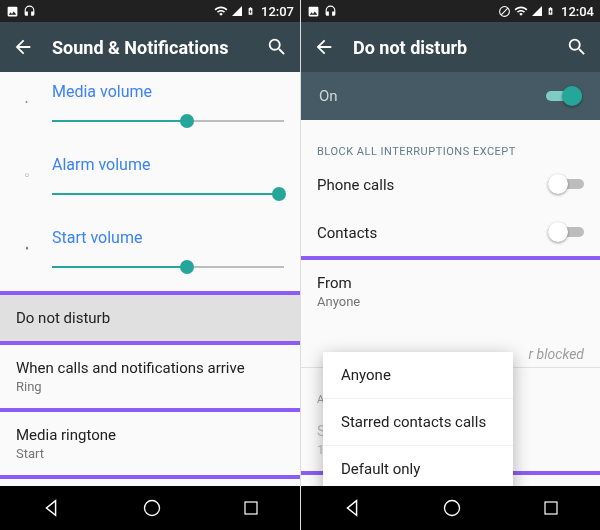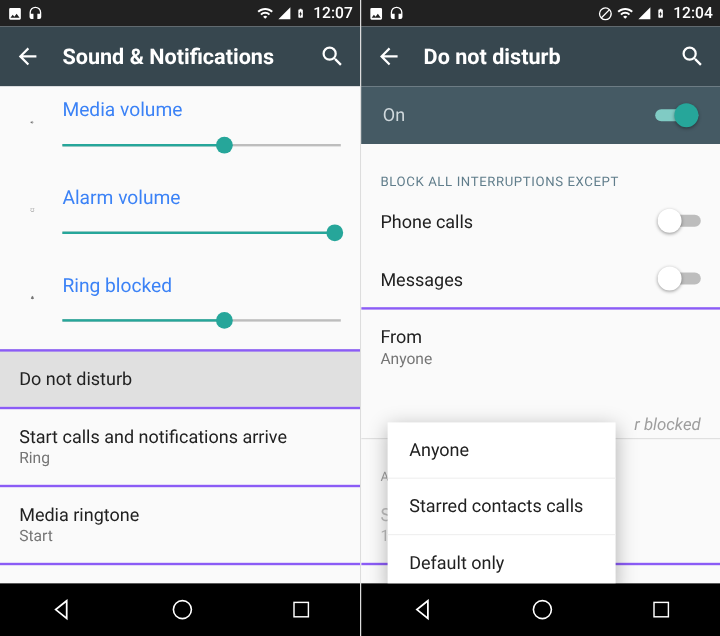--- a/index.html
+++ b/index.html
@@ -18,21 +18,21 @@
 .subbar .toggle{margin-left:auto}
 .content{flex:1;overflow:hidden;background:#fafafa;position:relative}
 .vol-row{display:flex;align-items:flex-start;padding:10px 16px 14px;gap:14px}
 .vol-icon{width:22px;padding-top:18px;fill:#757575}
 .vol-body{flex:1}
 .vol-label{font-size:16px;color:#3b82f6;margin-bottom:10px}
 .slider{height:20px;position:relative}
 .track{position:absolute;top:9px;left:0;right:0;height:2px;background:#bdbdbd}
 .fill{position:absolute;top:9px;left:0;height:2px;background:#26a69a}
 .thumb{position:absolute;top:3px;width:14px;height:14px;border-radius:50%;background:#26a69a;margin-left:-7px}
-.item{padding:14px 16px;border-top:2px solid #8b5cf6}
+.item{padding:14px 16px;border-top:4px solid #8b5cf6}
 .item.sel{background:#e0e0e0}
 .item .primary{font-size:15px;color:#212121}
 .item .secondary{font-size:13px;color:#757575;margin-top:2px}
 .item.faded .primary,.item.faded .secondary{color:#bdbdbd}
 .row{display:flex;align-items:flex-end;padding:14px 16px}
 .row .primary{font-size:15px;color:#212121;flex:1}
 .rswitch{width:36px;height:20px;position:relative}
 .rswitch .tr{position:absolute;top:5px;left:0;right:0;height:10px;border-radius:5px;background:#bdbdbd}
 .rswitch .kn{position:absolute;top:0;width:20px;height:20px;border-radius:50%;background:#fff;box-shadow:0 1px 3px rgba(0,0,0,.4)}
 .rswitch.off .kn{left:0}
@@ -107,33 +107,33 @@
             <div class="fill" style="width:98%"></div>
             <div class="thumb" style="left:98%"></div>
           </div>
       </div>
     </div>
     <div class="vol-row">
       <svg class="vol-icon" width="22" height="22" viewBox="0 0 24 24">
           <path d="M12 22a2 2 0 0 0 2-2h-4a2 2 0 0 0 2 2zm6-6V11c0-3.07-1.64-5.64-4.5-6.32V4a1.5 1.5 0 0 0-3 0v.68C7.63 5.36 6 7.92 6 11v5l-2 2v1h16v-1l-2-2z"></path>
         </svg>
       <div class="vol-body">
-        <div class="vol-label">Ring blocked</div>
+        <div class="vol-label">Start volume</div>
         <div class="slider">
             <div class="track"></div>
             <div class="fill" style="width:58%"></div>
             <div class="thumb" style="left:58%"></div>
           </div>
       </div>
     </div>
     <div class="item sel">
       <div class="primary">Do not disturb</div>
     </div>
     <div class="item">
-      <div class="primary">Start calls and notifications arrive</div>
+      <div class="primary">When calls and notifications arrive</div>
       <div class="secondary">Ring</div>
     </div>
     <div class="item">
       <div class="primary">Media ringtone</div>
       <div class="secondary">Start</div>
     </div>
     <div class="item">
       <div class="primary">Default notification ringtone</div>
 
     </div>
@@ -197,21 +197,21 @@
   <div class="content">
     <div class="bluehint">BLOCK ALL INTERRUPTIONS EXCEPT</div>
     <div class="row">
       <div class="primary">Phone calls</div>
       <div class="rswitch off">
           <div class="tr"></div>
           <div class="kn"></div>
         </div>
     </div>
     <div class="row">
-      <div class="primary">Messages</div>
+      <div class="primary">Contacts</div>
       <div class="rswitch off">
           <div class="tr"></div>
           <div class="kn"></div>
         </div>
     </div>
     <div class="item">
       <div class="primary">From</div>
       <div class="secondary">Anyone</div>
     </div>
     <span class="cut">r blocked</span>

